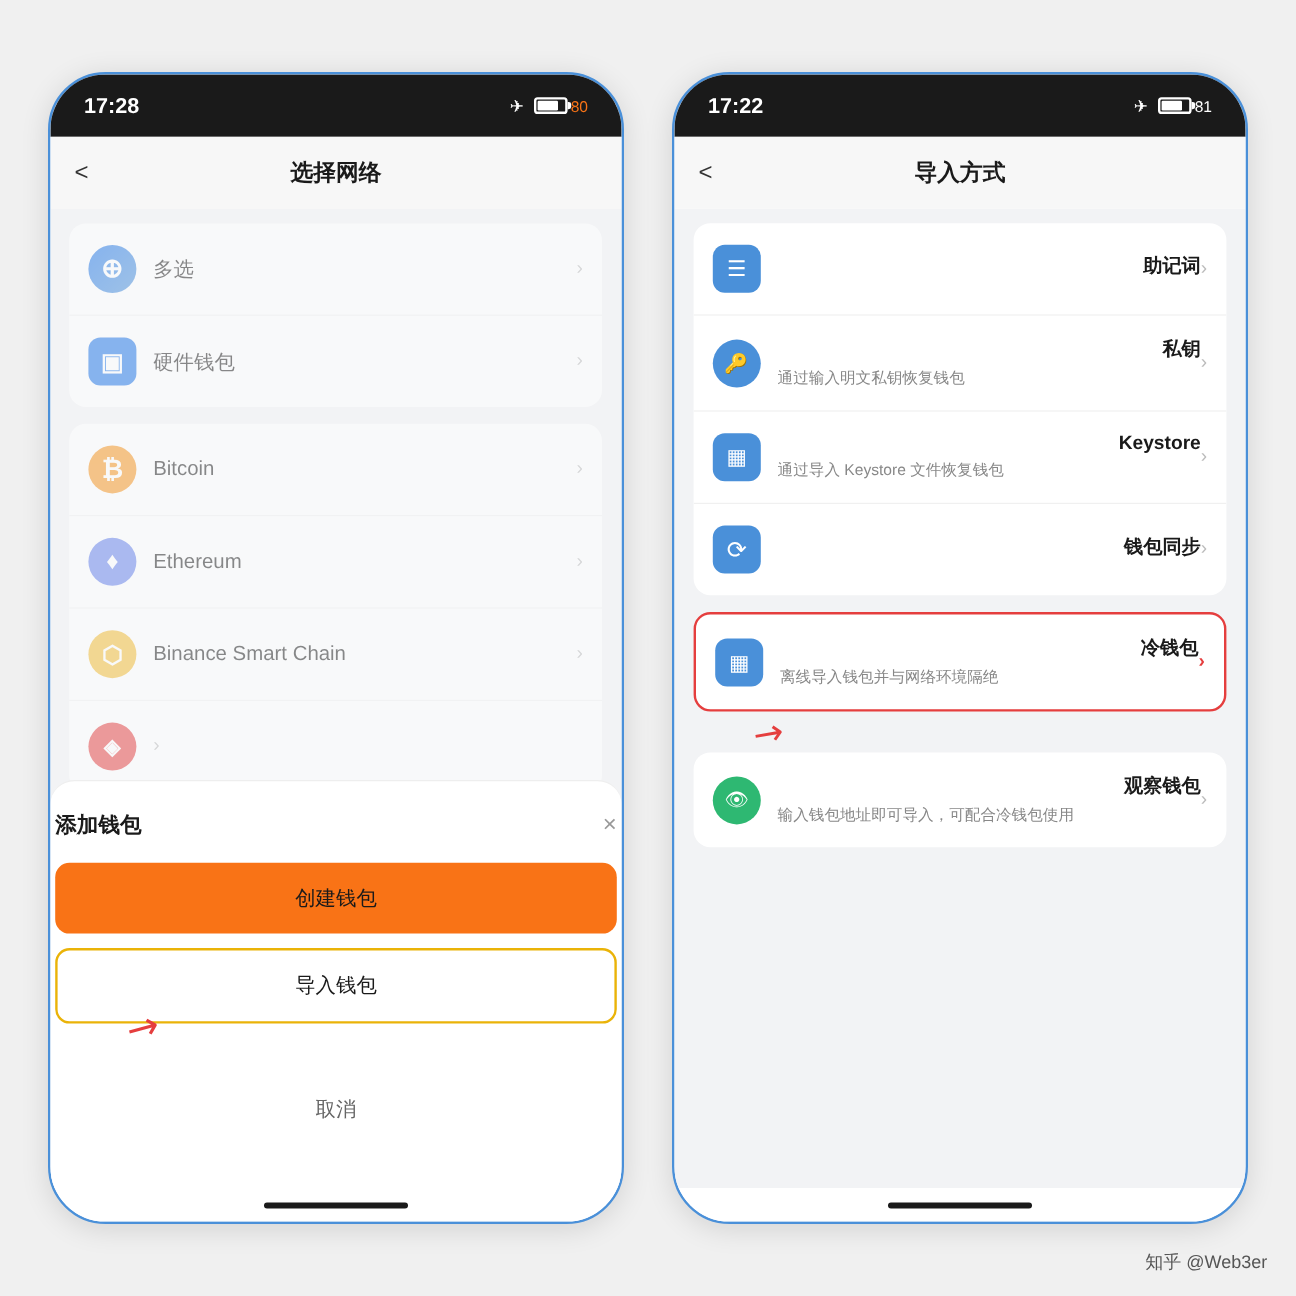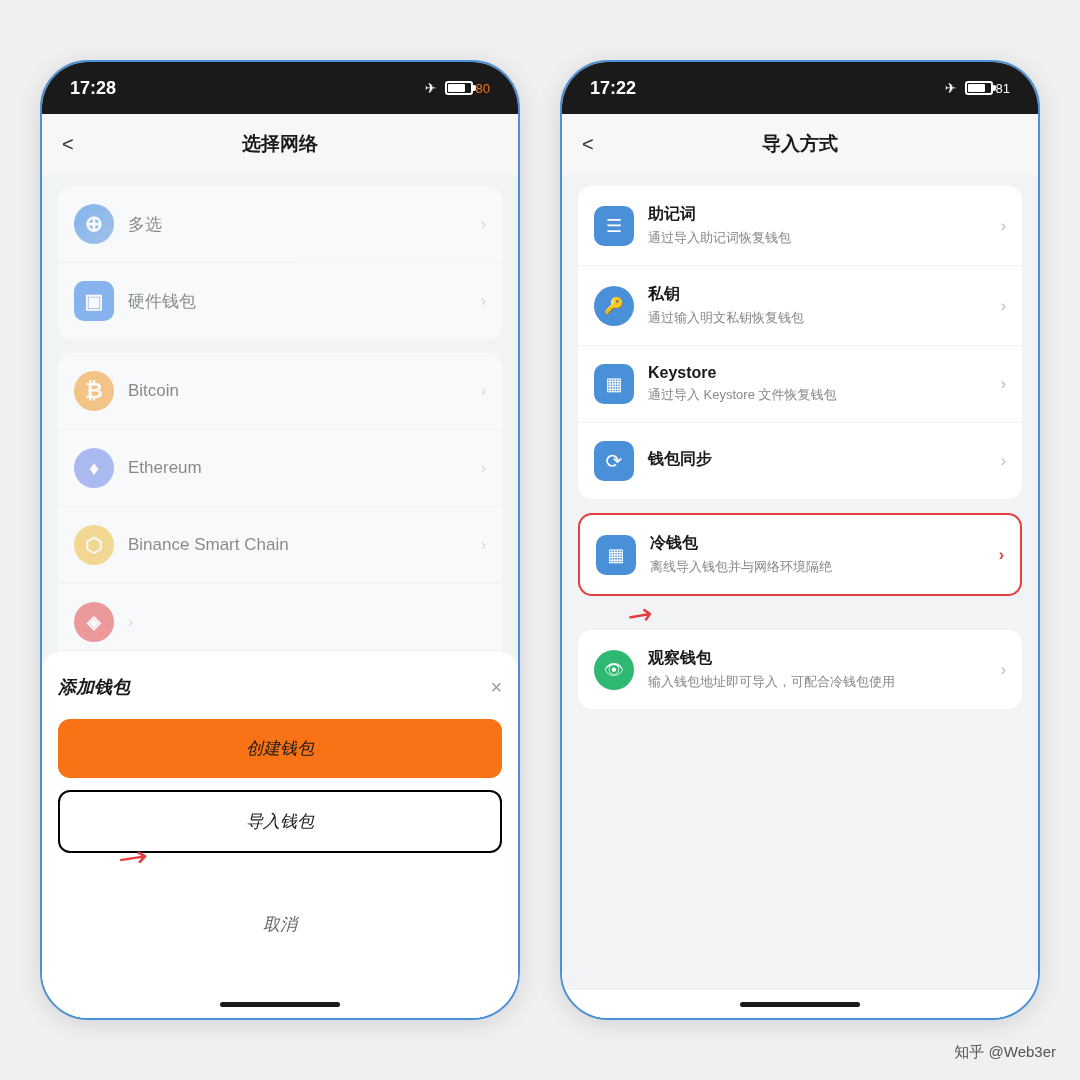--- a/index.html
+++ b/index.html
@@ -159,23 +159,22 @@
     }
     .chevron {
       color: #bbb;
       font-size: 16px;
     }
 
     
     .bottom-sheet {
       background: white;
       border-radius: 20px 20px 0 0;
-      padding: 24px 16px;
+      padding: 24px 4px;
       flex-shrink: 0;
-      font-style: italic;
     }
     .sheet-header {
       display: flex;
       justify-content: space-between;
       align-items: center;
       margin-bottom: 20px;
     }
     .sheet-title {
       font-size: 18px;
       font-weight: 600;
@@ -195,21 +194,21 @@
       font-size: 17px;
       margin-bottom: 12px;
       cursor: pointer;
     }
     .btn-create {
       background: #f97316;
       color: #1a1a1a;
     }
     .btn-import {
       background: white;
-      border: 2px solid #000000;
+      border: 2px solid #eab308;
       color: #1a1a1a;
       position: relative;
     }
     .btn-cancel {
       background: white;
       color: #1a1a1a;
       border: none;
     }
 
     
@@ -263,20 +262,21 @@
       font-size: 18px;
     }
     .import-text {
       flex: 1;
     }
     .import-name {
       font-size: 16px;
       font-weight: 600;
       color: #1a1a1a;
       margin-bottom: 4px;
+      text-align: right;
     }
     .import-desc {
       font-size: 13px;
       color: #888;
     }
 
     
     .icon-blue { background: #1a73e8; color: white; }
 
     
@@ -414,21 +414,20 @@
 
   <div class="import-list" style="background:#f2f3f5;">
 
     <div class="import-section">
       <div class="import-item">
         <div class="import-icon" style="background:#4a90d9;color:white;border-radius:10px;">
           <span>☰</span>
         </div>
         <div class="import-text">
           <div class="import-name">助记词</div>
-          <div class="import-desc">通过导入助记词恢复钱包</div>
         </div>
         <span class="chevron">›</span>
       </div>
       <div class="import-item">
         <div class="import-icon" style="background:#4a90d9;color:white;border-radius:50%;">
           <span style="font-size:16px;">🔑</span>
         </div>
         <div class="import-text">
           <div class="import-name">私钥</div>
           <div class="import-desc">通过输入明文私钥恢复钱包</div>

